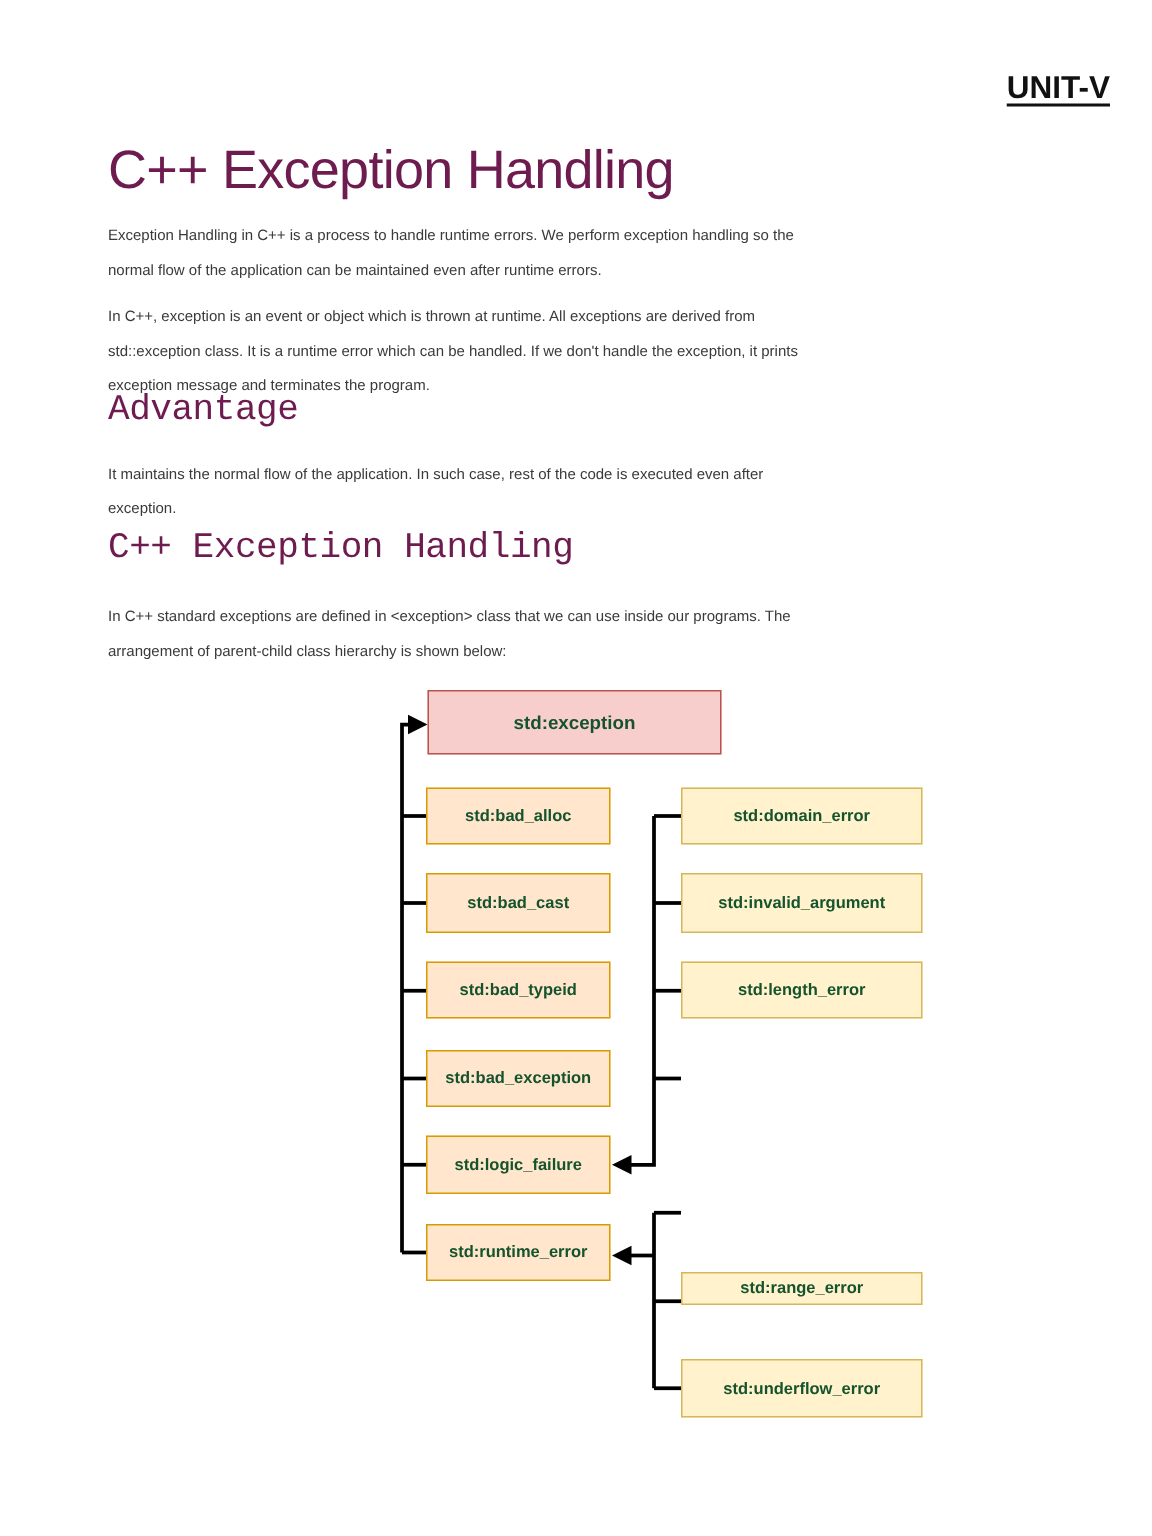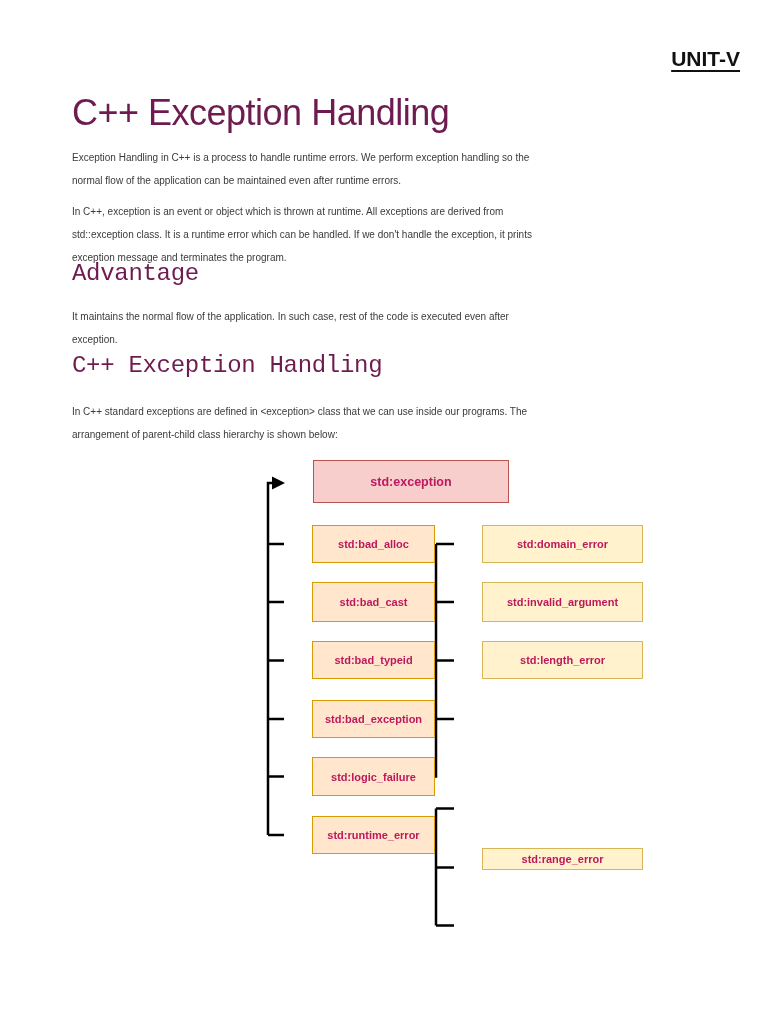--- a/index.html
+++ b/index.html
@@ -49,23 +49,22 @@
     font-size:10px; line-height:23px; color:var(--body-text);
     white-space:pre-line;
   }
 
   .diagram{
     left:0; top:450px; width:768px; height:520px;
   }
   .node{
     position:absolute;
     display:flex; align-items:center; justify-content:center;
-    font-weight:bold; font-size:11px; color:#be185d;
+    font-weight:bold; font-size:11px; color:#14532d;
     text-align:center;
-    margin-left:28px;
   }
   .node-root{
     background:var(--root-fill);
     border:1.5px solid var(--root-stroke);
     font-size:12.5px;
   }
   .node-left{
     background:var(--left-fill);
     border:1.5px solid var(--left-stroke);
   }
@@ -133,14 +132,15 @@
   <div class="node node-left" style="left:284px;top:132px;width:123px;height:40px">std:bad_cast</div>
   <div class="node node-left" style="left:284px;top:191px;width:123px;height:38px">std:bad_typeid</div>
   <div class="node node-left" style="left:284px;top:307px;width:123px;height:39px">std:logic_failure</div>
   <div class="node node-left" style="left:284px;top:250px;width:123px;height:38px">std:bad_exception</div>
   <div class="node node-right" style="left:454px;top:75px;width:161px;height:38px">std:domain_error</div>
 
   <div class="node node-left" style="left:284px;top:366px;width:123px;height:38px">std:runtime_error</div>
   <div class="node node-right" style="left:454px;top:132px;width:161px;height:40px">std:invalid_argument</div>
   <div class="node node-right" style="left:454px;top:191px;width:161px;height:38px">std:length_error</div>
   <div class="node node-right" style="left:454px;top:398px;width:161px;height:22px">std:range_error</div>
+  <div class="node node-right" style="left:454px;top:456px;width:161px;height:39px">std:underflow_error</div>
 
 </div>
 
 </body></html>

